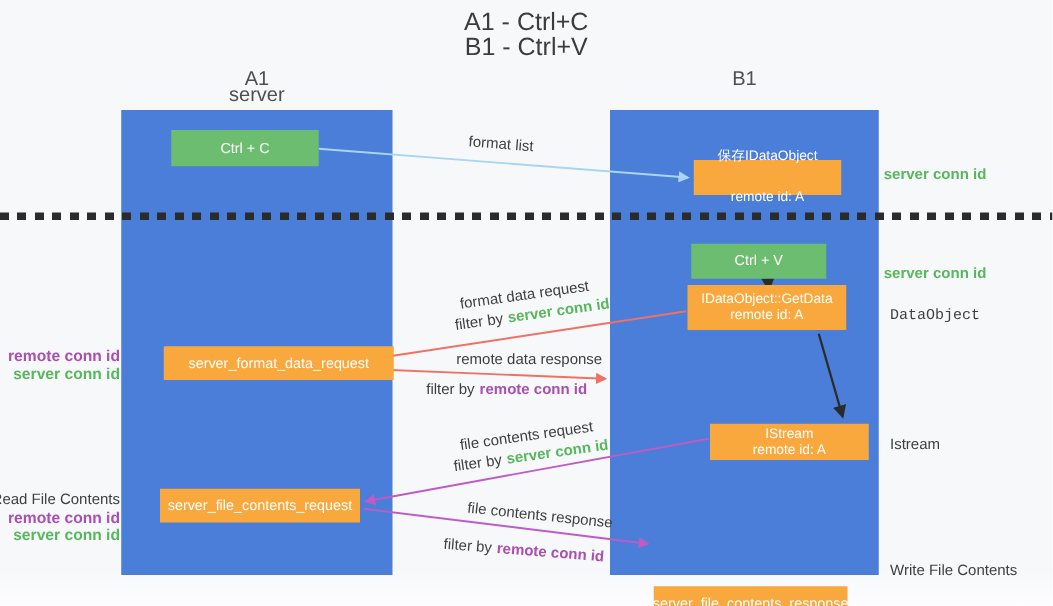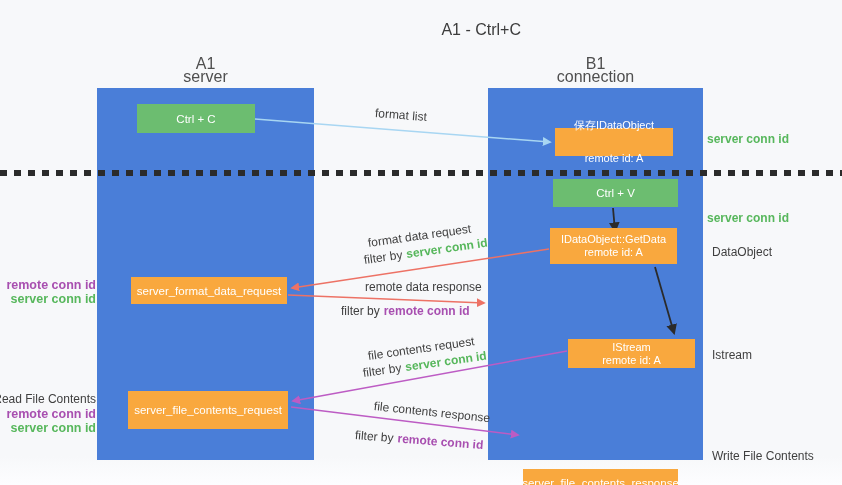--- a/index.html
+++ b/index.html
@@ -3,22 +3,22 @@
 <meta charset="utf-8">
 <style>
   html,body { margin:0; padding:0; }
   .canvas {
     position:relative; width:842px; height:485px;
     background:linear-gradient(#f7f8fa 0 94%, #fdfdff);
     font-family:"Liberation Sans", sans-serif;
     overflow:hidden;
   }
   .title {
-    position:absolute; left:321px; top:20px; width:200px;
-    text-align:right; font-size:16px; line-height:20px; color:#3c3c3c;
+    position:absolute; left:321px; top:8px; width:200px;
+    text-align:center; font-size:20px; line-height:20px; color:#3c3c3c;
   }
   .lane-header {
     position:absolute; text-align:center; font-size:16px; line-height:13px; color:#4f4f4f;
   }
   .lane { position:absolute; top:88px; height:372px; background:var(--lane-blue); }
   .lane-left  { left:97px;  width:217px; }
   .lane-right { left:488px; width:215px; }
   .dotted-line {
     position:absolute; left:0; top:170px; width:842px; height:6px;
     background:repeating-linear-gradient(90deg, var(--arrow-black) 0 7px, transparent 7px 14px);
@@ -44,29 +44,29 @@
   .side-note { font-size:12px; }
   .conn-pair { text-align:right; font-size:12.5px; line-height:14px; font-weight:bold; }
 </style>
 </head>
 <body>
 
 <div class="canvas">
 
   <div class="title">
     <div>A1 - Ctrl+C</div>
+    <div>B1 - Ctrl+V</div>
   </div>
 
   <div class="lane-header" style="left:97px; top:57px; width:217px;">
     <div>A1</div>
     <div>server</div>
   </div>
   <div class="lane-header" style="left:488px; top:57px; width:215px;">
     <div>B1</div>
-    <div>connection</div>
   </div>
 
   <div class="lane lane-left"></div>
   <div class="lane lane-right"></div>
 
   <div class="dotted-line"></div>
 
   <svg class="arrows" width="842" height="485">
     <defs>
       <marker id="m-blue" viewBox="0 0 10 10" refX="8" refY="5" markerWidth="6" markerHeight="6" orient="auto">
@@ -85,28 +85,28 @@
     <line x1="255" y1="119" x2="550" y2="142" stroke-width="1.5" marker-end="url(#m-blue)" stroke="#a8d6f2"></line>
     <line x1="613" y1="208" x2="615" y2="231" stroke-width="1.8" marker-end="url(#m-black)" stroke="#2b2b2b"></line>
     <line x1="655" y1="267" x2="674" y2="333" stroke-width="1.8" marker-end="url(#m-black)" stroke="#2b2b2b"></line>
     <line x1="549" y1="249" x2="292" y2="288" stroke-width="1.5" marker-end="url(#m-salmon)" stroke="#ed7265"></line>
     <line x1="288" y1="295" x2="484" y2="303" stroke-width="1.5" marker-end="url(#m-salmon)" stroke="#ed7265"></line>
     <line x1="567" y1="351" x2="293" y2="401" stroke-width="1.5" marker-end="url(#m-magenta)" stroke="#bd5cc4"></line>
     <line x1="291" y1="407" x2="518" y2="435" stroke-width="1.5" marker-end="url(#m-magenta)" stroke="#bd5cc4"></line>
   </svg>
 
   <div class="node green one-line" style="left:137px; top:104px; width:118px; height:29px;">Ctrl + C</div>
-  <div class="node orange one-line" style="left:131px; top:277px; width:156px; height:27px;">server_format_data_request</div>
-  <div class="node orange one-line" style="left:128px; top:391px; width:160px; height:38px;">server_file_contents_request</div>
+  <div class="node orange one-line" style="left:131px; top:277px; width:184px; height:27px;">server_format_data_request</div>
+  <div class="node orange one-line" style="left:128px; top:391px; width:160px; height:27px;">server_file_contents_request</div>
 
   <div class="node orange" style="left:555px; top:128px; width:118px; height:28px;gap:20px;">
     <div class="l1">保存IDataObject</div>
     <div class="l1">remote id: A</div>
   </div>
-  <div class="node green one-line" style="left:553px; top:179px; width:125px; height:28px;">Ctrl + V</div>
+  <div class="node green one-line" style="left:553px; top:195px; width:108px; height:28px;">Ctrl + V</div>
   <div class="node orange" style="left:550px; top:228px; width:127px; height:36px;">
     <div class="l1">IDataObject::GetData</div>
     <div class="l1">remote id: A</div>
   </div>
   <div class="node orange" style="left:568px; top:339px; width:127px; height:29px;">
     <div class="l1">IStream</div>
     <div class="l1">remote id: A</div>
   </div>
   <div class="node orange one-line" style="left:523px; top:425px; width:155px; height:27px;margin-top:44px;">server_file_contents_response</div>
 
@@ -127,21 +127,21 @@
     <span class="filter-prefix">filter by</span><span class="green-b">server conn id</span>
   </div>
 
   <div class="lbl rot-dn" style="left:374px; top:399px;">file contents response</div>
   <div class="lbl rot-dn-s" style="left:355px; top:428px;">
     <span class="filter-prefix">filter by</span><span class="purple-b">remote conn id</span>
   </div>
 
   <div class="lbl green-b side-note" style="left:707px; top:132px;">server conn id</div>
   <div class="lbl green-b side-note" style="left:707px; top:211px;">server conn id</div>
-  <div class="lbl" style="left:712px; top:245px;">DataObject</div>
+  <div class="lbl" style="left:712px; top:245px;font-family:Liberation Mono, monospace;">DataObject</div>
   <div class="lbl" style="left:712px; top:348px;">Istream</div>
   <div class="lbl" style="left:712px; top:449px;">Write File Contents</div>
 
   <div class="lbl conn-pair" style="right:746px; top:278px;">
     <div class="purple-b">remote conn id</div>
     <div class="green-b">server conn id</div>
   </div>
   <div class="lbl" style="right:746px; top:392px; text-align:right;">Read File Contents</div>
   <div class="lbl conn-pair" style="right:746px; top:407px;">
     <div class="purple-b">remote conn id</div>

